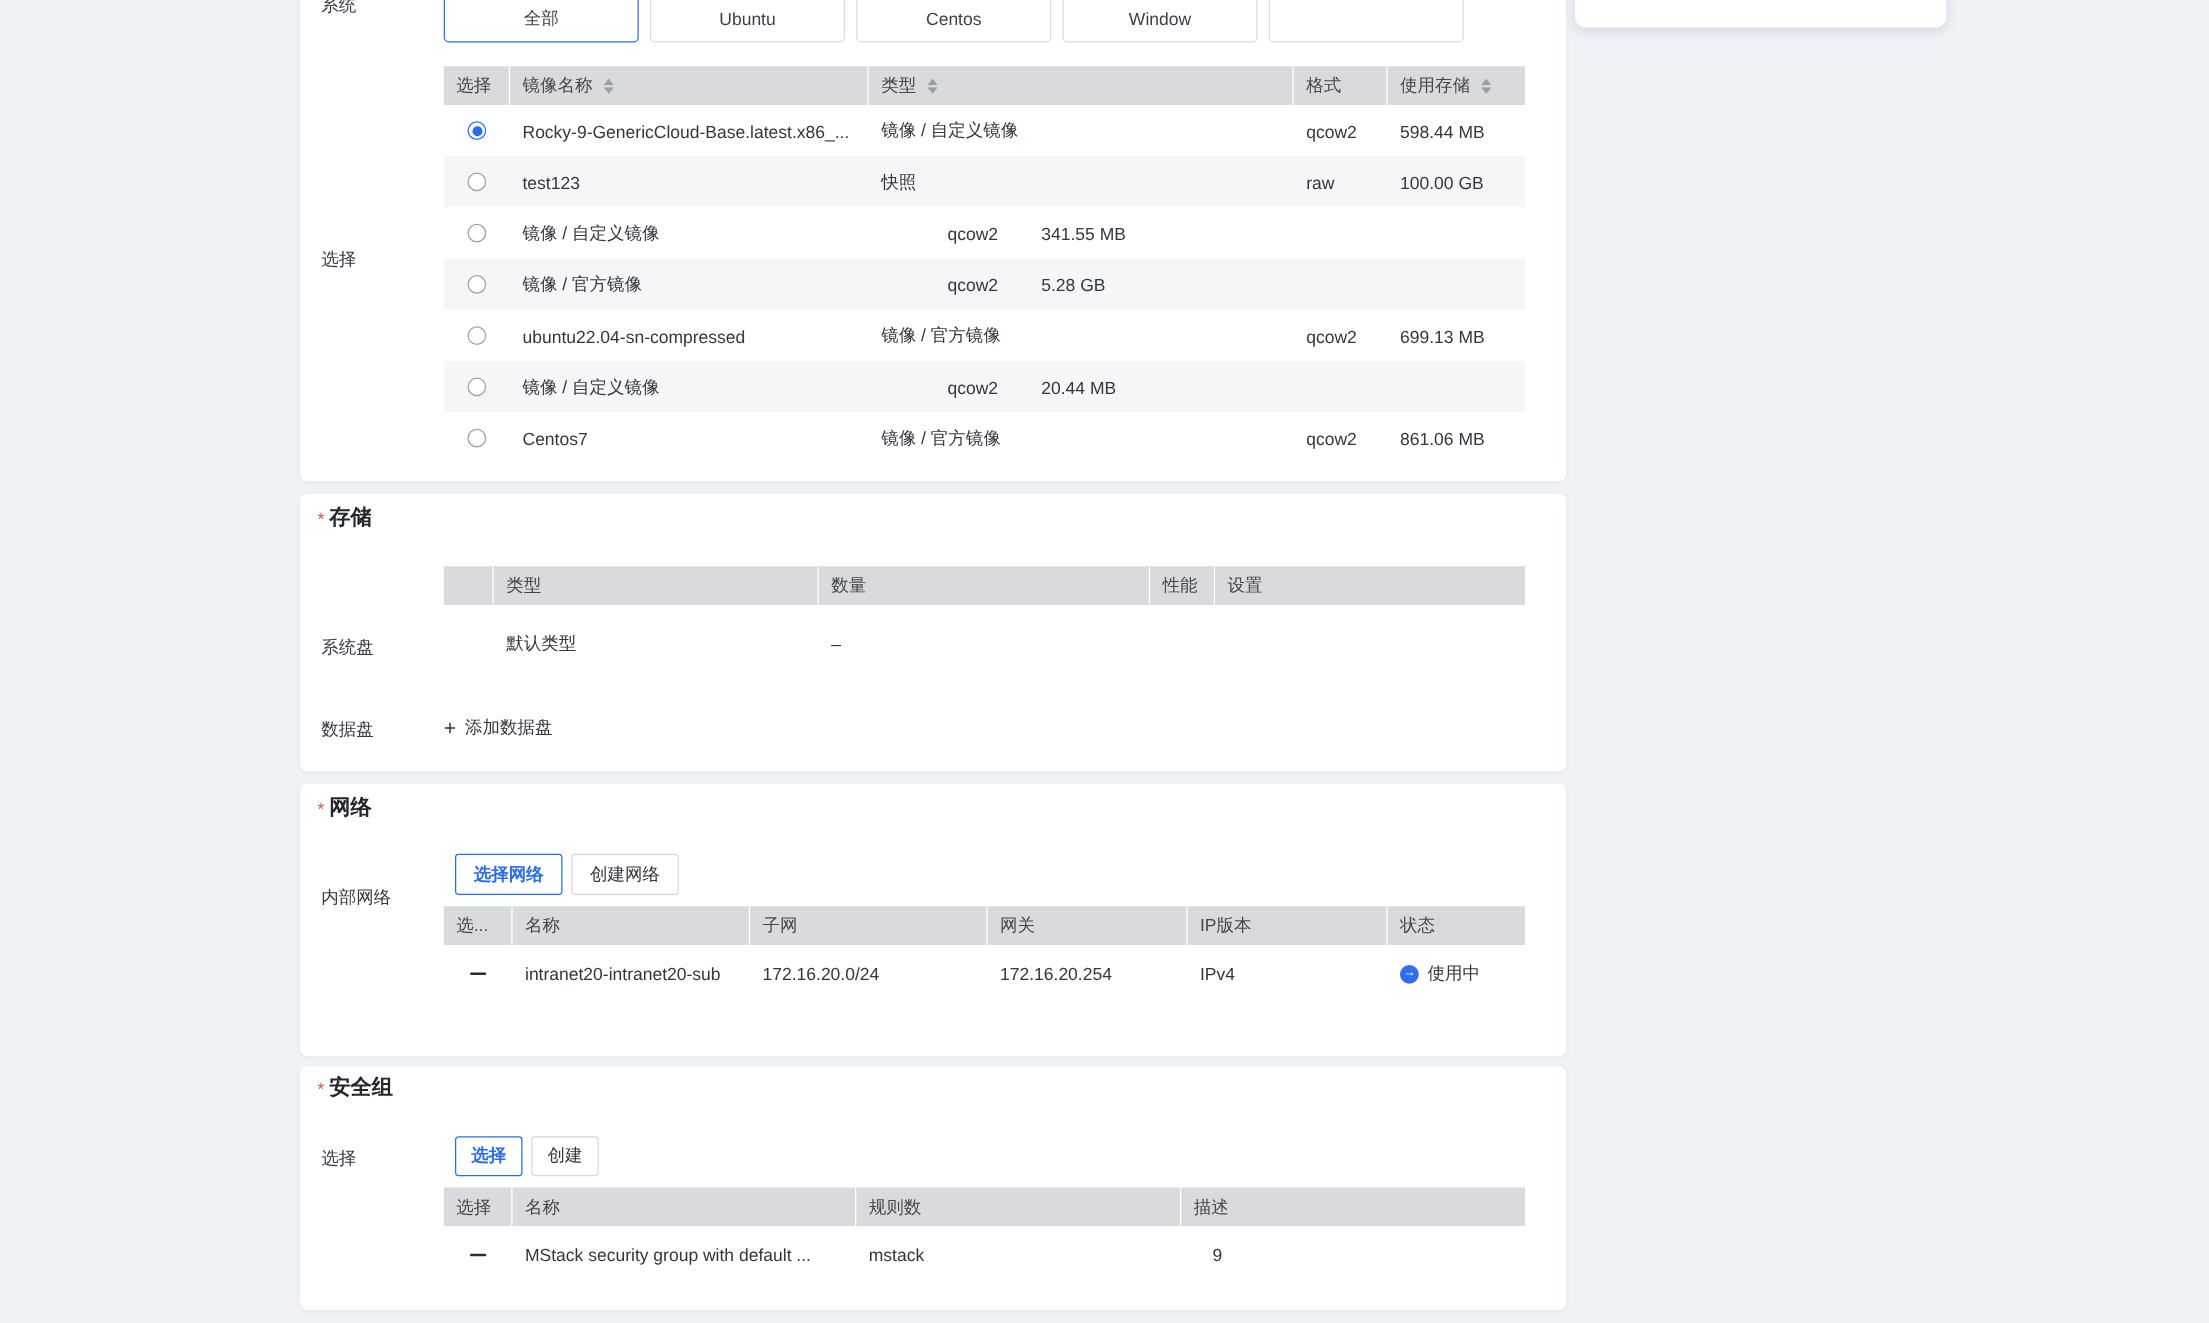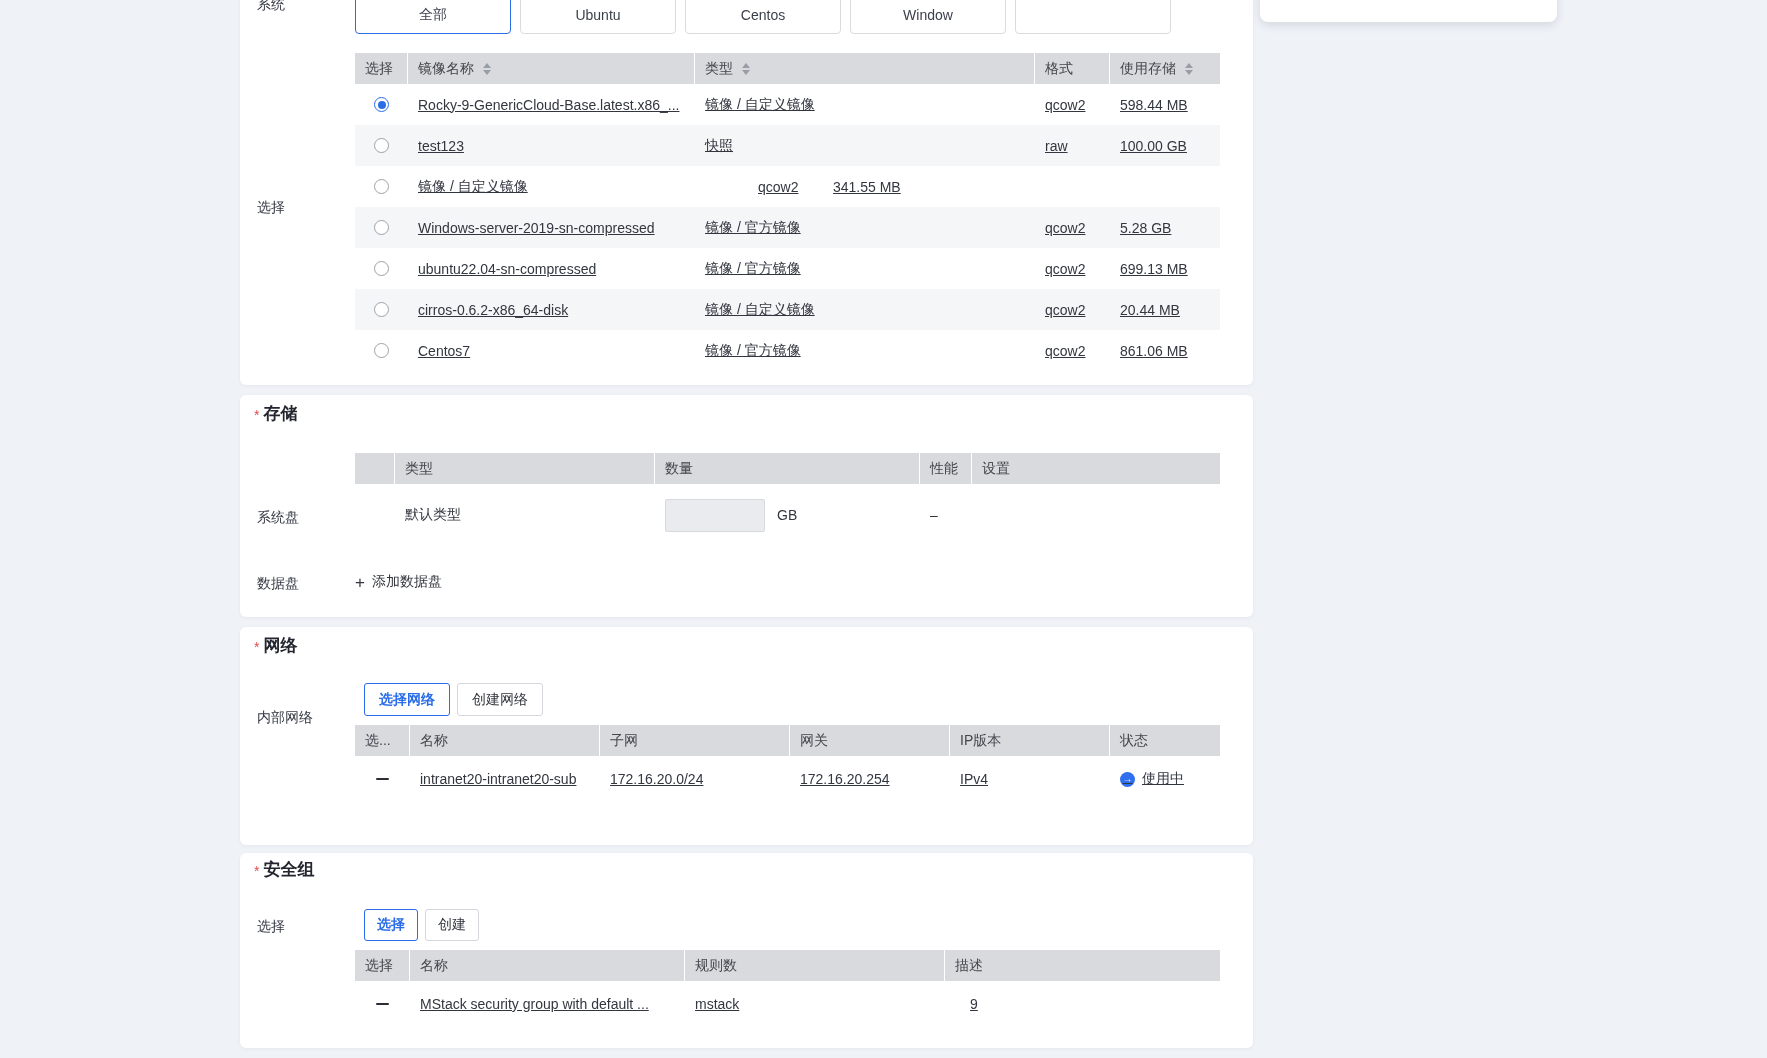--- a/index.html
+++ b/index.html
@@ -36,21 +36,21 @@
   }
   .tab.active { border:1.5px solid #2b6de9; }
 
   
   .tblwrap { position:absolute; left:115px; width:865px; }
   .thead { display:flex; height:31px; background:#d8dadd; }
   .thead .tcell { color:#43464d; }
   .thead .tcell:not(:last-child) { border-right:1px solid #fff; }
   .tcell { display:flex; align-items:center; padding-left:10px; overflow:hidden; white-space:nowrap; }
   .tcell.center { justify-content:center; padding-left:0; }
-  .trow { display:flex; background:#fff;text-decoration:underline; }
+  .trow { display:flex; background:#fff; }
   .trow.alt { background:#f5f6f8; }
   .tbl-image  .trow { height:41px; }
   .tbl-network .trow, .tbl-security .trow { height:46px;justify-content:center; }
 
   .tbl-image .c1{width:53px} .tbl-image .c2{width:287px} .tbl-image .c3{width:340px}
   .tbl-image .c4{width:75px} .tbl-image .c5{width:110px}
   .tbl-storage .c1{width:40px} .tbl-storage .c2{width:260px} .tbl-storage .c3{width:265px}
   .tbl-storage .c4{width:52px} .tbl-storage .c5{width:248px}
   .tbl-network .c1{width:55px} .tbl-network .c2{width:190px} .tbl-network .c3{width:190px}
   .tbl-network .c4{width:160px} .tbl-network .c5{width:160px} .tbl-network .c6{width:110px}
@@ -172,39 +172,37 @@
           <span class="radio"></span>
         </div>
         <div class="tcell c3">镜像 / 自定义镜像</div>
         <div class="tcell c4">qcow2</div>
         <div class="tcell c5">341.55 MB</div>
       </div>
       <div class="trow alt">
         <div class="tcell c1 center">
           <span class="radio"></span>
         </div>
-        <div class="tcell c2">Windows-server-2019-sn-compressed</div>
         <div class="tcell c3">镜像 / 官方镜像</div>
         <div class="tcell c4">qcow2</div>
         <div class="tcell c5">5.28 GB</div>
       </div>
       <div class="trow">
         <div class="tcell c1 center">
           <span class="radio"></span>
         </div>
         <div class="tcell c2">ubuntu22.04-sn-compressed</div>
         <div class="tcell c3">镜像 / 官方镜像</div>
         <div class="tcell c4">qcow2</div>
         <div class="tcell c5">699.13 MB</div>
       </div>
       <div class="trow alt">
         <div class="tcell c1 center">
           <span class="radio"></span>
         </div>
-        <div class="tcell c2">cirros-0.6.2-x86_64-disk</div>
         <div class="tcell c3">镜像 / 自定义镜像</div>
         <div class="tcell c4">qcow2</div>
         <div class="tcell c5">20.44 MB</div>
       </div>
       <div class="trow">
         <div class="tcell c1 center">
           <span class="radio"></span>
         </div>
         <div class="tcell c2">Centos7</div>
         <div class="tcell c3">镜像 / 官方镜像</div>
@@ -236,24 +234,20 @@
             <span>性能</span>
           </div>
           <div class="tcell c5">
             <span>设置</span>
           </div>
         </div>
       </div>
     <div class="srow">
       <div class="tcell c1"></div>
       <div class="tcell c2">默认类型</div>
-      <div class="tcell c3">
-        <input class="disk-input" type="text" value="" style="">
-        <span class="unit">GB</span>
-      </div>
       <div class="tcell c4">–</div>
     </div>
   </div>
   <div class="f-label" style="top:178px">数据盘</div>
   <div class="addlink" style="top:178px">
     <span class="plus">+</span>
     <span>添加数据盘</span>
   </div>
 </div>
 

